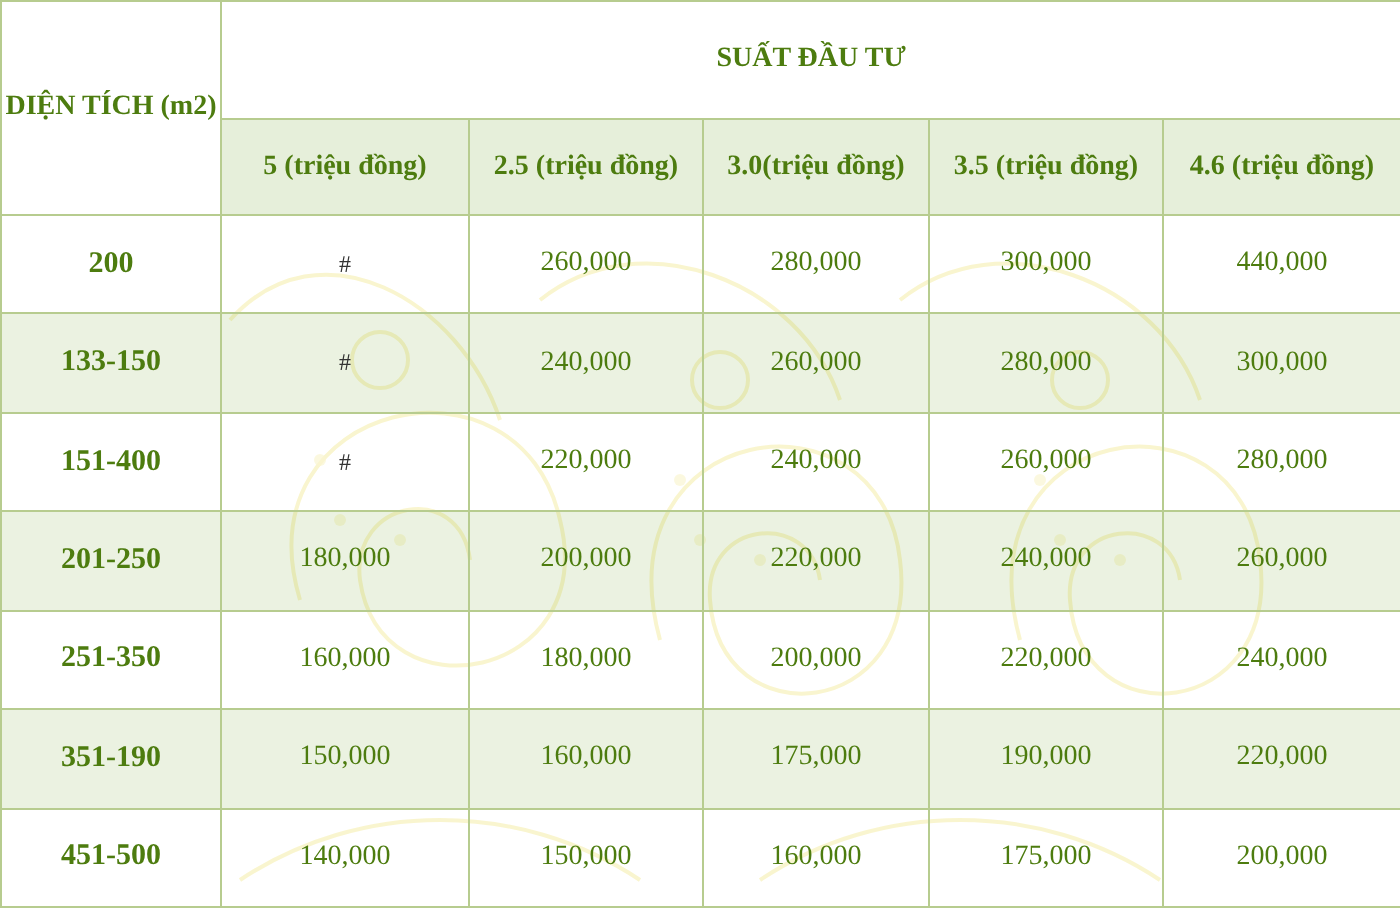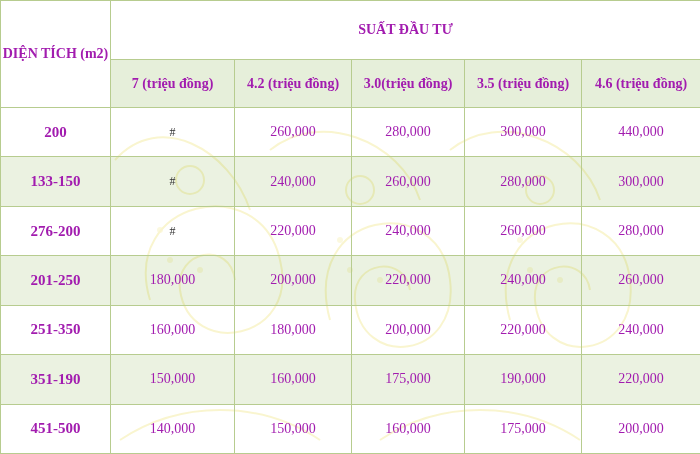--- a/index.html
+++ b/index.html
@@ -1,20 +1,20 @@
 <!DOCTYPE html>
 <html><head>
 <meta charset="utf-8">
 <style>
   html, body { margin: 0; padding: 0; }
   body { width: 700px; height: 454px; overflow: hidden; background: #ffffff; font-family: "Liberation Serif", serif; }
   .wrap { position: relative; width: 700px; height: 454px; }
   .bg { position: absolute; inset: 0; z-index: 0; pointer-events: none; }
   table { position: absolute; left: 0; top: 0; width: 700px; height: 454px; border-collapse: collapse; table-layout: fixed; z-index: 1; }
-  td, th { border: 1px solid #b7cc8f; text-align: center; vertical-align: middle; padding: 0; color: #a21caf; font-size: 14px; }
+  td, th { border: 1px solid #b7cc8f; text-align: center; vertical-align: middle; padding: 0; color: #4d7c0f; font-size: 14px; }
   th { font-weight: bold; }
   .corner { background: rgba(255,255,255,0.85); font-size: 14px; line-height: 18px; }
   .suat { height: 58px; background: rgba(255,255,255,0.9); font-size: 14px; }
   .subh { height: 47px; background: rgba(226,236,212,0.85); font-size: 14px; }
   tbody tr { height: 49px; }
   tbody tr.odd { background: rgba(255,255,255,0.55); }
   tbody tr.even { background: rgba(222,233,205,0.6); }
   .area { font-weight: bold; font-size: 15px; }
   .val { font-size: 14px; }
   .hash { font-size: 12px; color: #333; }
@@ -58,22 +58,22 @@
         <col style="width:113px">
         <col style="width:117px">
         <col style="width:119px">
     </colgroup>
     <thead>
       <tr>
         <th class="corner" rowspan="2" style="padding:0 1px;">DIỆN TÍCH (m2)</th>
         <th class="suat" colspan="5">SUẤT ĐẦU TƯ</th>
       </tr>
       <tr>
-        <th class="subh">7 (triệu đồng)</th>
-        <th class="subh">4.2 (triệu đồng)</th>
+        <th class="subh">5 (triệu đồng)</th>
+        <th class="subh">2.5 (triệu đồng)</th>
         <th class="subh">3.0(triệu đồng)</th>
         <th class="subh">3.5 (triệu đồng)</th>
         <th class="subh">4.6 (triệu đồng)</th>
       </tr>
     </thead>
     <tbody>
       <tr class="odd">
         <td class="area">200</td>
         <td class="val hash">#</td>
         <td class="val">260,000</td>
@@ -83,21 +83,21 @@
       </tr>
       <tr class="even">
         <td class="area">133-150</td>
         <td class="val hash">#</td>
         <td class="val">240,000</td>
         <td class="val">260,000</td>
         <td class="val">280,000</td>
         <td class="val">300,000</td>
       </tr>
       <tr class="odd">
-        <td class="area">276-200</td>
+        <td class="area">151-400</td>
         <td class="val hash">#</td>
         <td class="val">220,000</td>
         <td class="val">240,000</td>
         <td class="val">260,000</td>
         <td class="val">280,000</td>
       </tr>
       <tr class="even">
         <td class="area">201-250</td>
         <td class="val">180,000</td>
         <td class="val">200,000</td>

